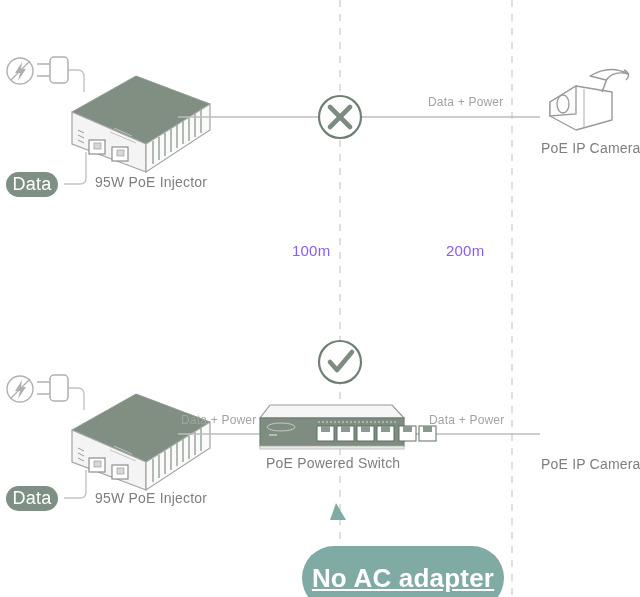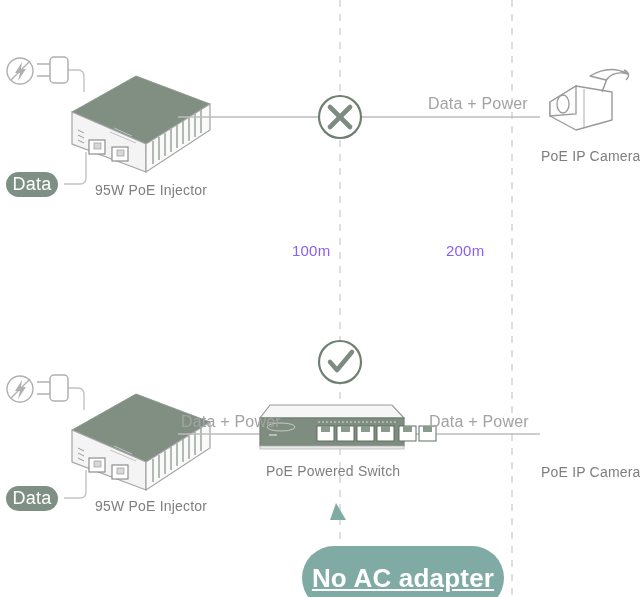--- a/index.html
+++ b/index.html
@@ -31,28 +31,27 @@
     position: absolute;
     white-space: nowrap;
     font-family: "Liberation Sans", sans-serif;
     color: #9a9a9a;
     font-size: 13px;
     letter-spacing: 0.2px;
   }
   .lbl-device {
     font-size: 14px;
     color: #7e7e7e;
-    margin-top: 8px;
   }
   .lbl-dist {
     font-size: 15px;
     color: #8b5cf6;
   }
   .lbl-flow {
-    font-size: 16px;
+    font-size: 12px;
     color: #a3a3a3;
   }
   .badge-data {
     position: absolute;
     display: flex;
     align-items: center;
     justify-content: center;
     background: #7e9083;
     color: #ffffff;
     border-radius: 999px;

